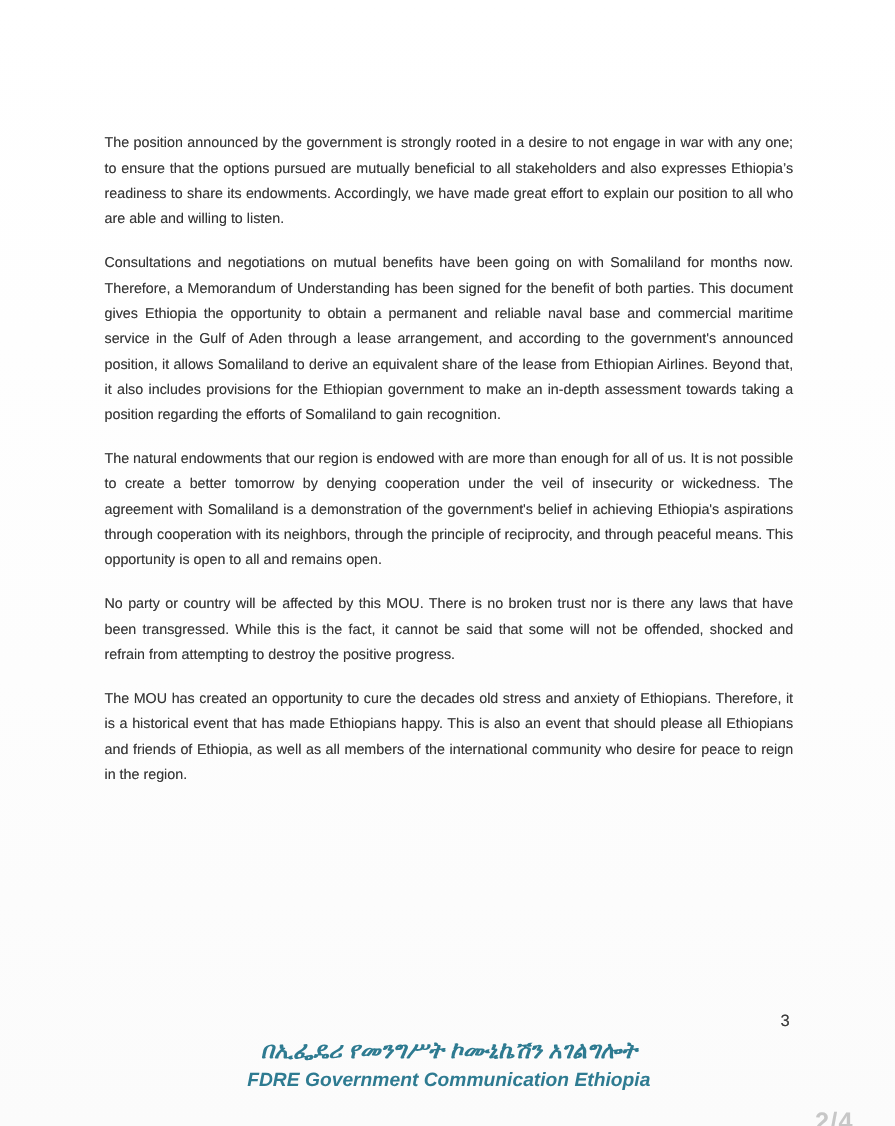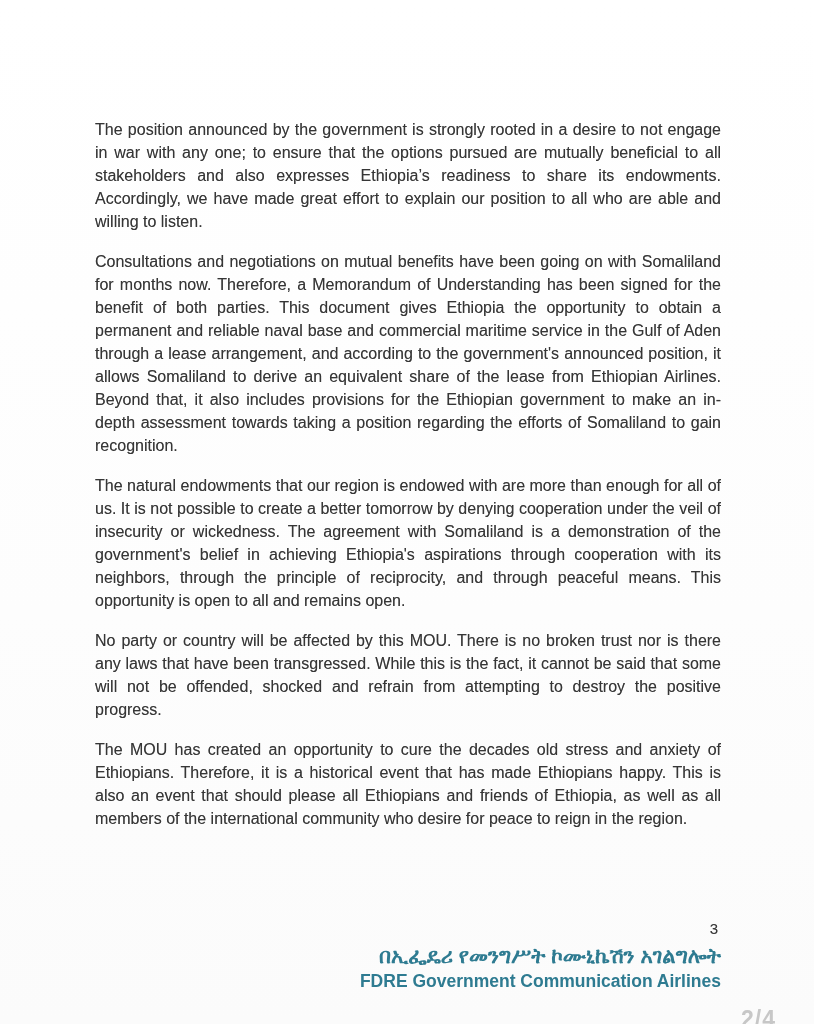--- a/index.html
+++ b/index.html
@@ -19,39 +19,40 @@
     width:814px;height:1024px;
     background:linear-gradient(180deg,#ffffff 0%,#fdfdfd 60%,#fbfbfb 100%);
     overflow:hidden;
   }
   .content{
     position:absolute;
     left:95px;top:118px;width:626px;
   }
   .content p{
     margin:0 0 17px 0;
-    font-size:16px;
+    font-size:13px;
     line-height:23px;
     color:var(--body_text);
     text-align:justify;
     text-justify:inter-word;
     text-shadow:0 0 0.5px rgba(40,40,40,0.45);
   }
   .page-num{
     position:absolute;
     top:920px;right:96px;
     font-size:15px;
     color:#3a3a3a;
     text-shadow:0 0 0.5px rgba(40,40,40,0.45);
   }
   .footer{
     position:absolute;
     top:942px;left:95px;width:626px;
-    text-align:right;
+    text-align:center;
     color:var(--footer_teal);
+    font-style:italic;
   }
   .footer .am{
     font-size:21px;
     font-weight:bold;
     line-height:27px;
   }
   .footer .en{
     font-size:17.5px;
     font-weight:bold;
     line-height:24px;
@@ -75,18 +76,18 @@
     <p>Consultations and negotiations on mutual benefits have been going on with Somaliland for months now. Therefore, a Memorandum of Understanding has been signed for the benefit of both parties. This document gives Ethiopia the opportunity to obtain a permanent and reliable naval base and commercial maritime service in the Gulf of Aden through a lease arrangement, and according to the government's announced position, it allows Somaliland to derive an equivalent share of the lease from Ethiopian Airlines. Beyond that, it also includes provisions for the Ethiopian government to make an in-depth assessment towards taking a position regarding the efforts of Somaliland to gain recognition.</p>
     <p>The natural endowments that our region is endowed with are more than enough for all of us. It is not possible to create a better tomorrow by denying cooperation under the veil of insecurity or wickedness. The agreement with Somaliland is a demonstration of the government's belief in achieving Ethiopia's aspirations through cooperation with its neighbors, through the principle of reciprocity, and through peaceful means. This opportunity is open to all and remains open.</p>
     <p>No party or country will be affected by this MOU. There is no broken trust nor is there any laws that have been transgressed. While this is the fact, it cannot be said that some will not be offended, shocked and refrain from attempting to destroy the positive progress.</p>
     <p>The MOU has created an opportunity to cure the decades old stress and anxiety of Ethiopians. Therefore, it is a historical event that has made Ethiopians happy. This is also an event that should please all Ethiopians and friends of Ethiopia, as well as all members of the international community who desire for peace to reign in the region.</p>
   </main>
 
   <div class="page-num">3</div>
 
   <footer class="footer">
     <div class="am">በኢፌዴሪ የመንግሥት ኮሙኒኬሽን አገልግሎት</div>
-    <div class="en">FDRE Government Communication Airlines</div>
+    <div class="en">FDRE Government Communication Ethiopia</div>
   </footer>
 
   <div class="pager">2/4</div>
 
 </div>
 
 </body></html>

